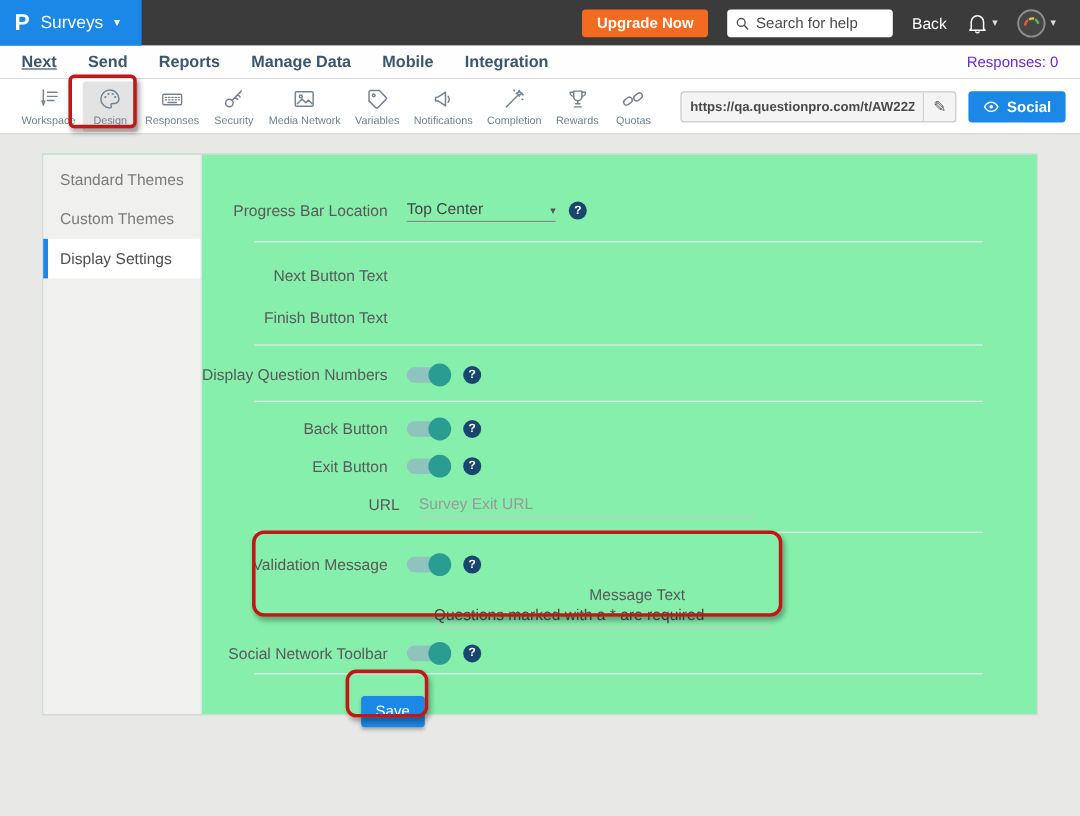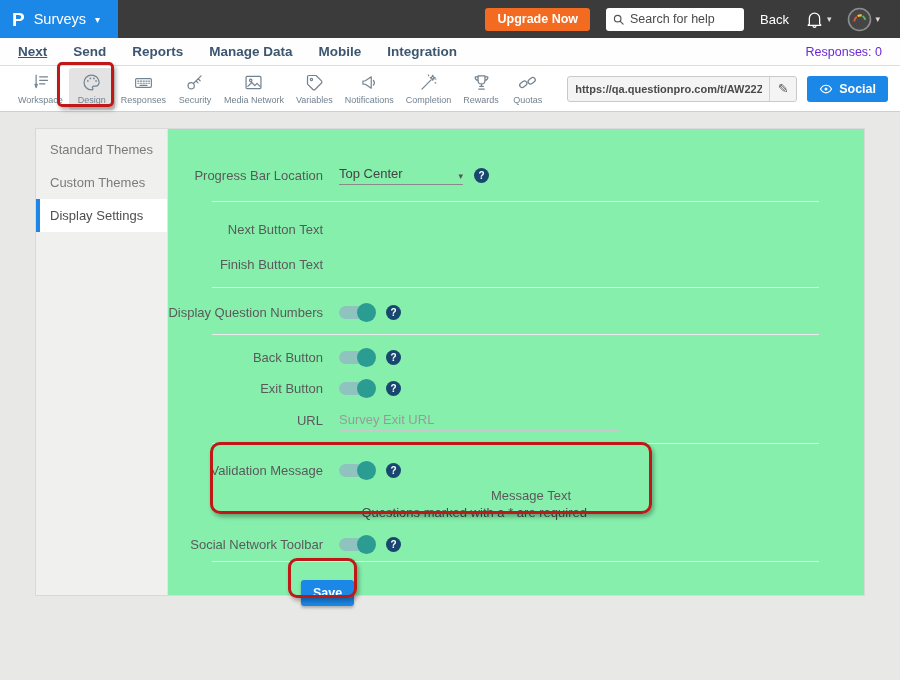--- a/index.html
+++ b/index.html
@@ -66,29 +66,29 @@
   
   .row-progress { height:36px; }
   .hr1 { margin-top:8px; }
   .row-next { margin-top:12px; height:30px; }
   .row-finish { margin-top:5px; height:30px; }
   .hr2 { margin-top:8px; }
   .row-dqn { margin-top:10px; height:28px; }
   .hr3 { margin-top:8px; }
   .row-back { margin-top:8px; height:28px; }
   .row-exit { margin-top:3px; height:28px; }
-  .row-url { margin-top:3px; height:30px; }
+  .row-url { margin-top:3px; height:30px;padding-left:10px; }
   .hr4 { margin-top:8px; }
   .validation-wrap { margin-top:4px; padding:8px 0; }
   .row-validation { height:28px; }
   .row-message { margin-top:4px; height:30px;flex-direction:column; }
   .row-social { margin-top:4px; height:28px; }
   .hr5 { margin-top:3px; }
   .save-row { margin-top:18px; }
-  .save-btn { margin-left:133px; height:26px; min-width:46px; background:#1b87e6; color:#fff; border:none; border-radius:3px; font-size:12.5px; font-weight:bold; padding:0 12px; cursor:pointer; box-shadow:0 2px 3px rgba(0,0,0,0.25); font-family:inherit;text-align:center; }
+  .save-btn { margin-left:133px; height:26px; min-width:46px; background:#1b87e6; color:#fff; border:none; border-radius:3px; font-size:12.5px; font-weight:normal; padding:0 12px; cursor:pointer; box-shadow:0 2px 3px rgba(0,0,0,0.25); font-family:inherit;text-align:center; }
   
   .annotation { position:absolute; border:3px solid #bf1817; pointer-events:none; box-shadow:2px 3px 4px rgba(0,0,0,0.3); }
   .ann-design { left:57px; top:62px; width:57px; height:45px; border-radius:5px; }
   .ann-validation { left:210px; top:442px; width:442px; height:72px; border-radius:10px; }
   .ann-save { left:288px; top:558px; width:69px; height:40px; border-radius:9px; }
 </style>
 </head>
 <body>
 
 <div class="header">

